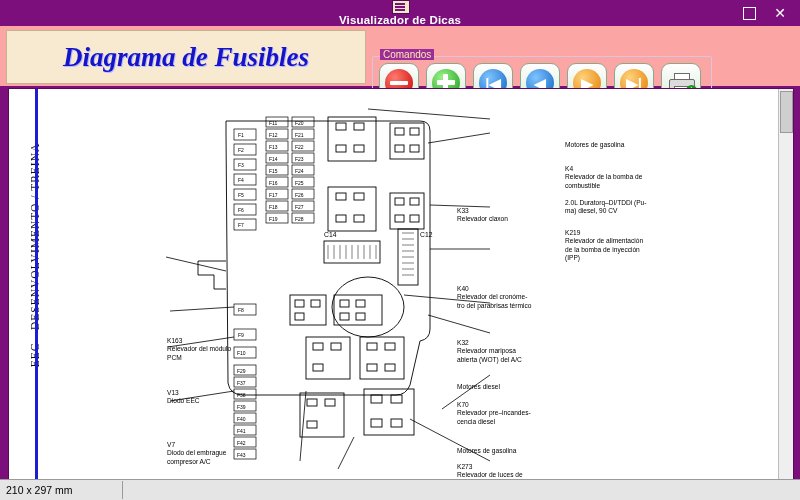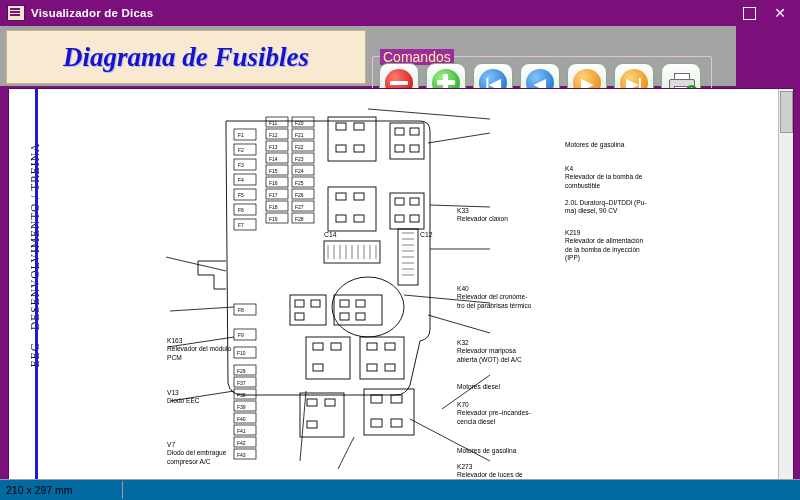--- a/index.html
+++ b/index.html
@@ -1,34 +1,34 @@
 <!DOCTYPE html>
 <html><head>
 <meta charset="utf-8">
 <style>
   html,body{margin:0;padding:0;}
   body{width:800px;height:500px;overflow:hidden;font-family:"Liberation Sans",sans-serif;background:#fff;}
   #app{position:relative;width:800px;height:500px;background:#7b0f7b;}
 
   
-  .titlebar{position:absolute;left:0;top:0;width:800px;height:26px;background:#7d0f7d;display:flex;align-items:center;}
+  .titlebar{position:absolute;left:0;top:0;width:800px;height:26px;background:#7d0f7d;display:flex;align-items:center;flex-direction:column;}
   .titlebar .ticon{width:16px;height:14px;margin-left:7px;margin-right:6px;background:#efe8c8;border:1px solid #5a0a5a;position:relative;}
   .titlebar .ticon:after{content:"";position:absolute;left:2px;top:2px;width:10px;height:2px;background:#7d0f7d;box-shadow:0 3px 0 #7d0f7d,0 6px 0 #7d0f7d;}
   .titlebar .ttext{color:#ffffff;font-size:11.5px;font-weight:bold;letter-spacing:.2px;}
   .winbtns{position:absolute;right:4px;top:0;height:26px;display:flex;align-items:center;gap:18px;padding-right:10px;}
   .winbtn{color:#fff;font-size:14px;line-height:14px;cursor:default;}
   .winbtn.sq{display:inline-block;width:11px;height:11px;border:1.6px solid #fff;}
 
   
-  .toolband{position:absolute;left:0;top:26px;width:736px;height:60px;background:#a3a3a3;}
+  .toolband{position:absolute;left:0;top:26px;width:800px;height:60px;background:#fca5a5;}
   .banner{position:absolute;left:6px;top:4px;width:358px;height:52px;background:#f7ead0;border:1px solid #c8b48c;display:flex;align-items:center;justify-content:center;}
   .banner span{color:#1414c8;font-family:"Liberation Serif",serif;font-weight:bold;font-style:italic;font-size:27px;text-shadow:1px 1px 0 #b9b9ff;}
 
   .group{position:absolute;border:1px solid #dcc4dc;border-radius:2px;}
-  .group>.glabel{position:absolute;top:-8px;left:7px;background:#9a2d9a;color:#ffe9a8;font-size:14px;padding:0 3px;}
+  .group>.glabel{position:absolute;top:-8px;left:7px;background:#9a2d9a;color:#ffe9a8;font-size:10px;padding:0 3px;}
   #cmdgroup{left:372px;top:30px;width:338px;height:52px;}
   #proggroup{left:716px;top:30px;width:78px;height:52px;}
 
   .btnrow{position:absolute;left:6px;top:6px;display:flex;gap:7px;}
   .tbtn{width:38px;height:38px;border-radius:9px;background:linear-gradient(#ffffff,#d8ecd8);border:1px solid #8aa88a;box-shadow:inset 0 1px 0 #fff;display:flex;align-items:center;justify-content:center;cursor:pointer;}
   .circ{width:28px;height:28px;border-radius:50%;display:flex;align-items:center;justify-content:center;position:relative;}
   .c-red{background:radial-gradient(circle at 35% 30%,#ff7a6e,#c60000);}
   .c-green{background:radial-gradient(circle at 35% 30%,#9bf08a,#139b13);}
   .c-blue{background:radial-gradient(circle at 35% 30%,#7fc4ff,#0a5fc0);}
   .c-orange{background:radial-gradient(circle at 35% 30%,#ffd27a,#e07a00);}
@@ -45,21 +45,21 @@
   .exitbtn{position:absolute;left:7px;top:6px;width:64px;height:38px;border-radius:7px;background:linear-gradient(#ffffff,#d8ecd8);border:1px solid #8aa88a;display:flex;align-items:center;justify-content:center;cursor:pointer;}
   .door{width:26px;height:26px;background:#cf2020;border:1px solid #7a0f0f;position:relative;border-radius:2px;}
   .door:after{content:"";position:absolute;left:3px;top:10px;width:17px;height:5px;background:#fff;clip-path:polygon(0 40%,60% 40%,60% 0,100% 50%,60% 100%,60% 60%,0 60%);}
 
   
   .docarea{position:absolute;left:8px;top:88px;width:784px;height:392px;background:#ffffff;border:1px solid #5a0a5a;overflow:hidden;}
   .sideband{position:absolute;left:0;top:0;width:26px;height:392px;background:#ffffff;border-right:1px solid #d0d0d0;}
   .sideband .vtext{position:absolute;left:-104px;top:160px;width:260px;transform:rotate(-90deg);text-align:center;font-size:11.5px;letter-spacing:1px;color:#111;font-family:"Liberation Serif",serif;}
   .blueline{position:absolute;left:26px;top:0;width:3px;height:392px;background:#1b1bd8;}
 
-  .statusbar{position:absolute;left:0;bottom:0;width:800px;height:20px;background:#0369a1;border-top:1px solid #9a9a9a;display:flex;align-items:center;}
+  .statusbar{position:absolute;left:0;bottom:0;width:800px;height:20px;background:#e5e5e5;border-top:1px solid #9a9a9a;display:flex;align-items:center;}
   .statusbar .cell{font-size:10.5px;color:#000;padding:0 6px;height:18px;display:flex;align-items:center;border-right:1px solid #9a9a9a;}
   .statusbar .cell:first-child{min-width:110px;}
 
   .scroll-v{position:absolute;right:0;top:0;width:14px;height:392px;background:#efefef;border-left:1px solid #bdbdbd;}
   .scroll-v .thumb{position:absolute;left:1px;top:2px;width:11px;height:40px;background:#cfcfcf;border:1px solid #9a9a9a;}
   svg.diagram{position:absolute;left:29px;top:0;}
   .lbl{font-family:"Liberation Sans",sans-serif;font-size:6.6px;fill:#000;}
   .lbl.b{font-size:6.8px;}
   .fs{font-family:"Liberation Sans",sans-serif;font-size:5px;fill:#000;}
 </style>

